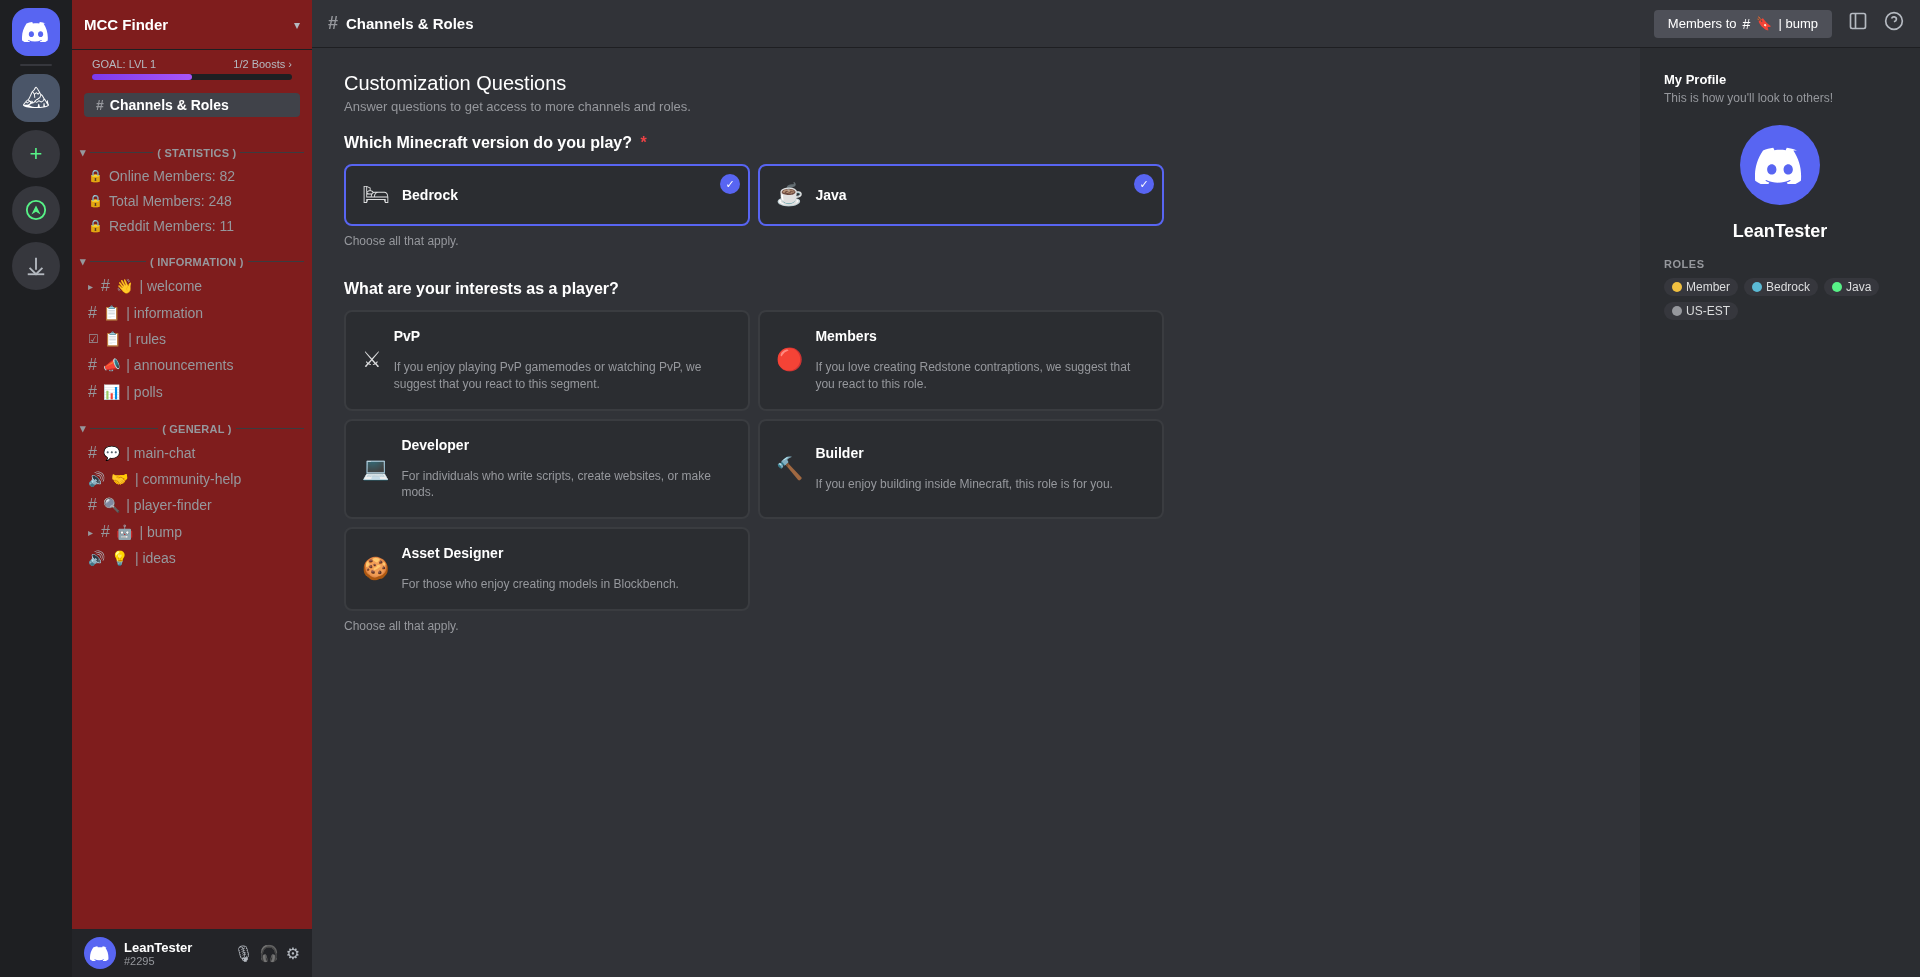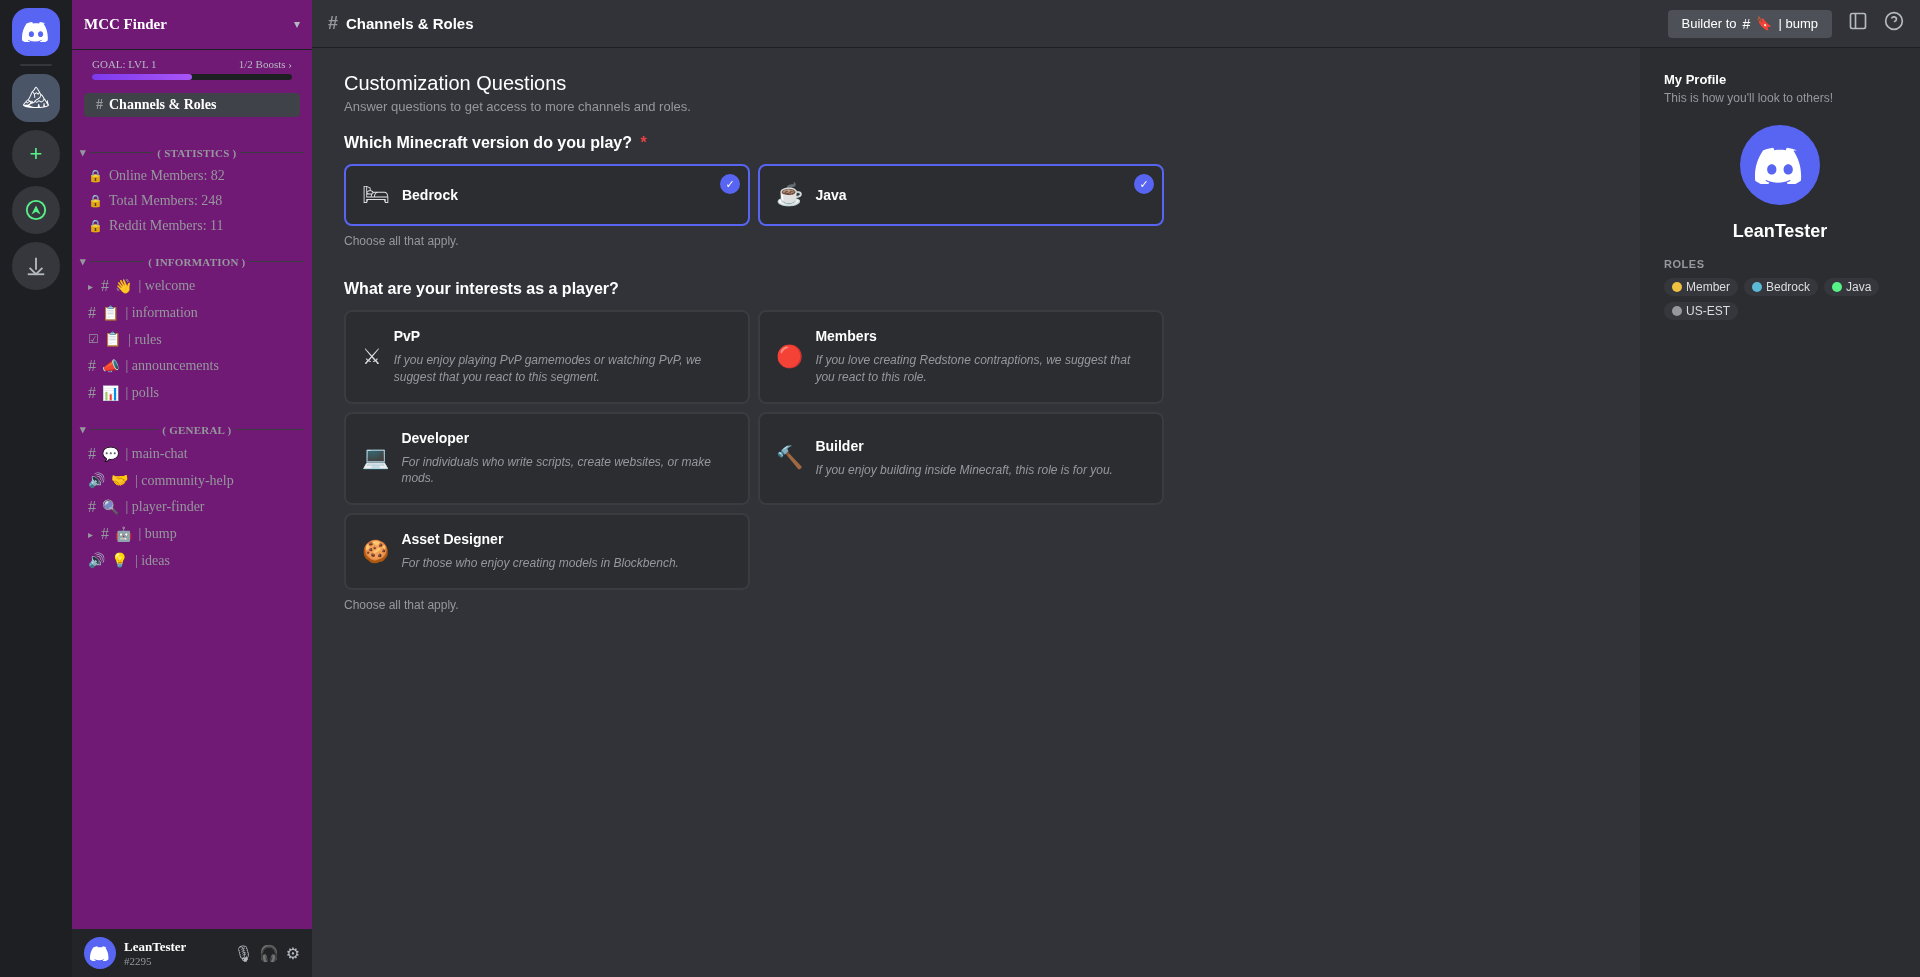--- a/index.html
+++ b/index.html
@@ -6,21 +6,21 @@
     body { font-family: 'Segoe UI', Arial, sans-serif; background: #1e1f22; color: #dcddde; font-size: 14px; display: flex; height: 977px; overflow: hidden; }
 
     
     .server-bar { width: 72px; background: #1e1f22; display: flex; flex-direction: column; align-items: center; padding: 8px 0; gap: 8px; flex-shrink: 0; }
     .server-icon { width: 48px; height: 48px; border-radius: 50%; background: #36373d; display: flex; align-items: center; justify-content: center; cursor: pointer; color: #dcddde; font-size: 20px; transition: border-radius 0.2s; flex-shrink: 0; }
     .server-icon.active { border-radius: 16px; background: #5865f2; }
     .server-icon.guild { border-radius: 16px; overflow: hidden; }
     .server-divider { width: 32px; height: 2px; background: #36373d; border-radius: 1px; }
 
     
-    .channel-sidebar { width: 240px; background: #701a75; display: flex; flex-direction: column; flex-shrink: 0; font-family: Liberation Serif, serif; }
+    .channel-sidebar { width: 240px; background: #7f1d1d; display: flex; flex-direction: column; flex-shrink: 0; }
     .sidebar-header { padding: 16px 12px; display: flex; align-items: center; justify-content: space-between; border-bottom: 1px solid #1e1f22; cursor: pointer; }
     .sidebar-header-title { font-weight: 600; font-size: 15px; color: #fff; }
     .sidebar-header-chevron { color: #b5bac1; font-size: 12px; }
 
     .boost-bar-container { padding: 8px 20px; }
     .boost-label { font-size: 11px; color: #b5bac1; display: flex; justify-content: space-between; margin-bottom: 4px; }
     .boost-progress { height: 6px; background: #1e1f22; border-radius: 3px; }
     .boost-progress-fill { height: 100%; background: linear-gradient(90deg, #7c3aed, #a855f7); border-radius: 3px; width: 50%; }
 
     .channels-list { flex: 1; overflow-y: auto; padding: 8px 0; }
@@ -72,21 +72,21 @@
     .question-label { font-size: 16px; font-weight: 600; color: #fff; margin-bottom: 12px; }
     .question-label .required { color: #ed4245; margin-left: 4px; }
 
     .options-grid { display: grid; grid-template-columns: 1fr 1fr; gap: 8px; max-width: 820px; }
     .option-card { background: #2b2d31; border: 2px solid #3a3c40; border-radius: 8px; padding: 16px; display: flex; align-items: center; gap: 12px; cursor: pointer; position: relative; }
     .option-card.selected { border-color: #5865f2; background: #2b2d31; }
     .option-card .check-badge { position: absolute; top: 8px; right: 8px; width: 20px; height: 20px; background: #5865f2; border-radius: 50%; display: flex; align-items: center; justify-content: center; color: #fff; font-size: 11px; }
     .option-emoji { font-size: 22px; flex-shrink: 0; }
     .option-text { }
     .option-title { font-size: 14px; font-weight: 600; color: #fff; }
-    .option-desc { font-size: 12px; color: #96989d; margin-top: 8px; line-height: 1.4; font-style: italic; }
+    .option-desc { font-size: 12px; color: #96989d; margin-top: 15px; line-height: 1.4; }
 
     .choose-label { font-size: 12px; color: #96989d; margin-top: 8px; }
 
     
     .profile-sidebar { width: 280px; background: #2b2d31; flex-shrink: 0; padding: 24px; overflow-y: auto; }
     .profile-title { font-size: 13px; font-weight: 700; color: #fff; margin-bottom: 4px; }
     .profile-subtitle { font-size: 12px; color: #96989d; margin-bottom: 20px; }
     .profile-avatar-area { display: flex; justify-content: center; margin-bottom: 16px; }
     .profile-avatar { width: 80px; height: 80px; border-radius: 50%; background: #5865f2; display: flex; align-items: center; justify-content: center; font-size: 40px; color: #fff; }
     .profile-name { text-align: center; font-size: 18px; font-weight: 700; color: #fff; margin-bottom: 16px; }
@@ -252,21 +252,21 @@
 
 <div class="main-content">
 
   <div class="main-header">
     <div class="main-header-title">
       <span class="header-hash">#</span>
       <span>Channels &amp; Roles</span>
     </div>
     <div class="header-right">
       <button class="return-btn">
-        <span>Builder to</span>
+        <span>Members to</span>
         <span style="font-size:14px;">#</span>
         <span>🔖</span>
         <span>| bump</span>
       </button>
       <button class="header-icon-btn">
         <svg width="20" height="20" viewBox="0 0 24 24" fill="none" stroke="currentColor" stroke-width="2">
             <rect x="3" y="3" width="18" height="18" rx="2"></rect>
             <line x1="9" y1="3" x2="9" y2="21"></line>
           </svg>
       </button>

